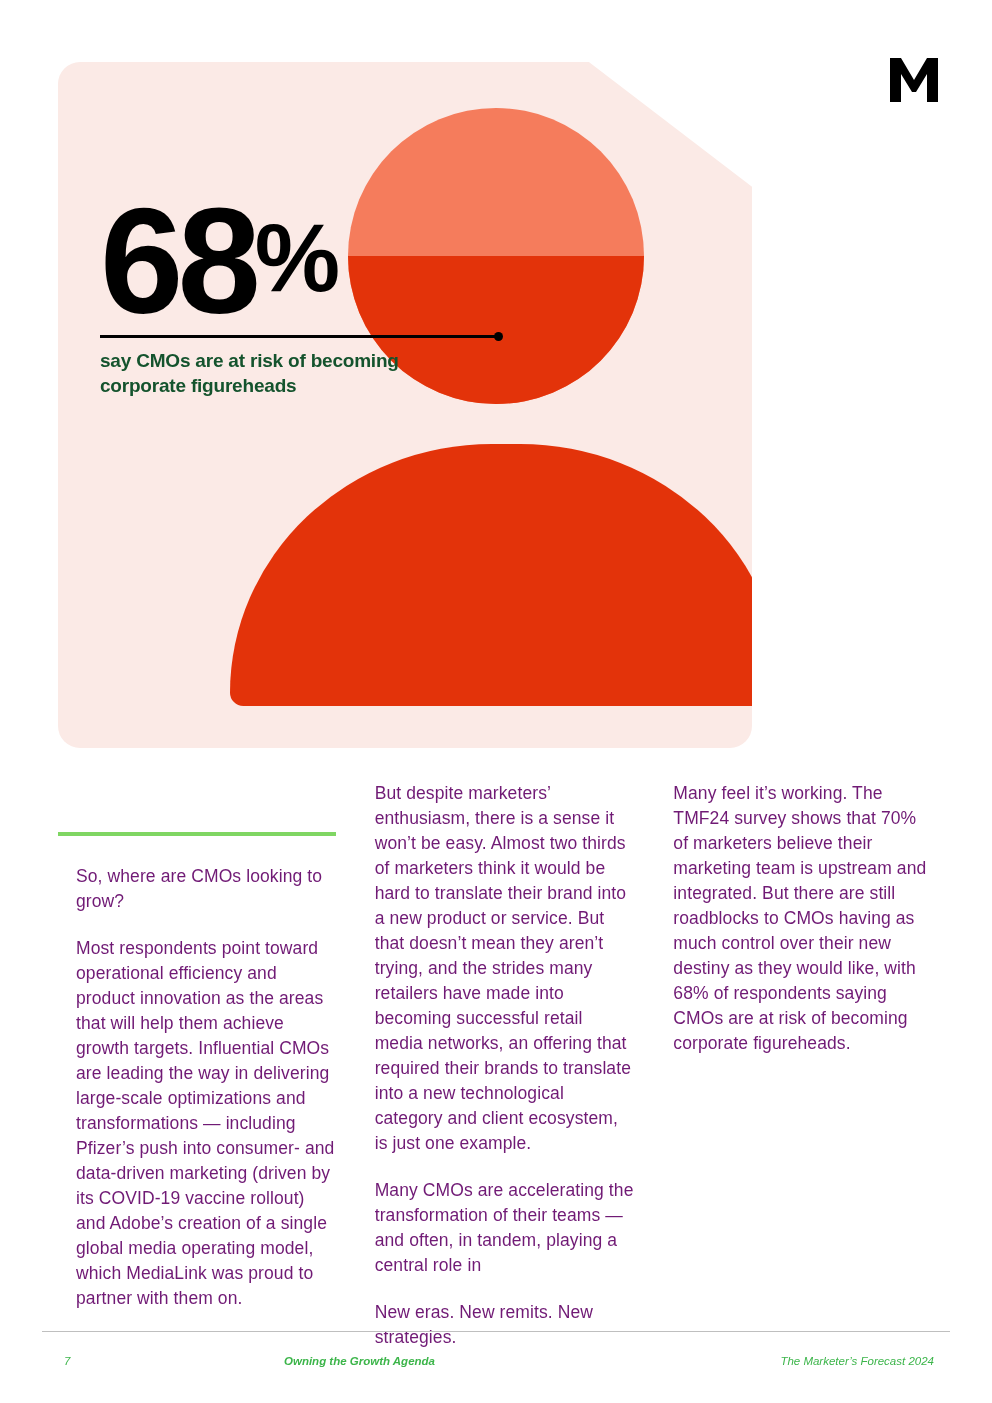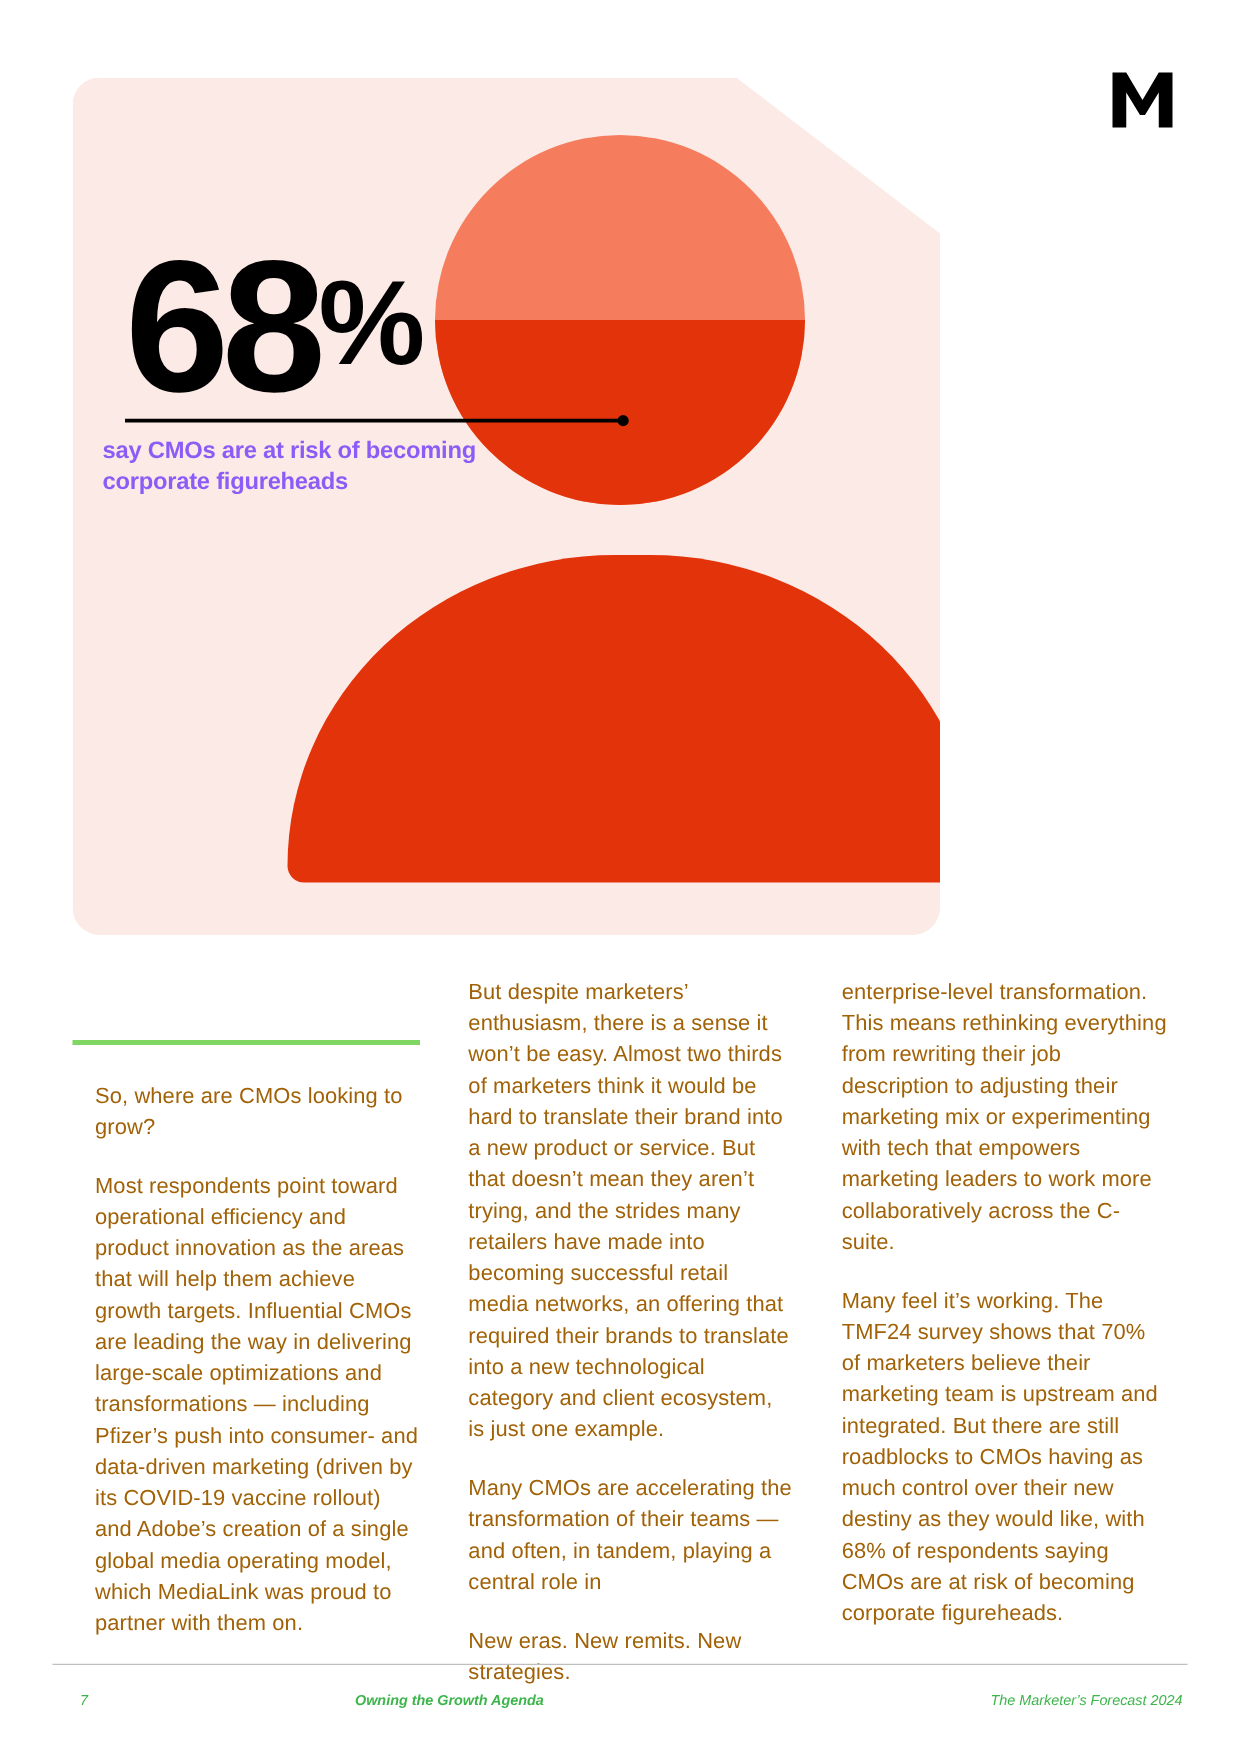--- a/index.html
+++ b/index.html
@@ -113,27 +113,27 @@
     position: absolute;
     right: -3px;
     top: -3px;
     width: 9px;
     height: 9px;
     border-radius: 50%;
     background: #000000;
   }
   .stat-caption {
     position: absolute;
-    left: 24px;
+    left: 42px;
     top: 286px;
     width: 300px;
     font-size: 19px;
     font-weight: 700;
     line-height: 1.32;
-    color: #8b5cf6;
+    color: #14532d;
     letter-spacing: -0.2px;
   }
 
   
   .accent-rule {
     position: absolute;
     left: 58px;
     top: 832px;
     width: 278px;
     height: 4px;
@@ -148,21 +148,21 @@
     gap: 38px;
   }
   .col {
     width: 278px;
   }
   .col-left { padding-top: 83px; margin-left: 18px; }
   .col p {
     margin: 0 0 22px 0;
     font-size: 17.5px;
     line-height: 1.43;
-    color: #a16207;
+    color: #701a75;
     letter-spacing: 0.1px;
   }
   .col p:last-child { margin-bottom: 0; }
 
   
   .footer-rule {
     position: absolute;
     left: 42px;
     top: 1331px;
     width: 908px;
@@ -174,21 +174,21 @@
     left: 42px;
     top: 1355px;
     width: 908px;
     height: 18px;
     font-style: italic;
     font-size: 11.5px;
     color: #3cb54a;
   }
   .footer-page  { position: absolute; left: 22px;  top: 0; }
   .footer-mid   { position: absolute; left: 242px; top: 0; font-weight: bold; }
-  .footer-right { position: absolute; right: 4px;    top: 0; }
+  .footer-right { position: absolute; right: 16px;    top: 0; }
 </style>
 </head>
 <body>
 
 <div class="brand-logo">
   <svg width="56" height="56" viewBox="0 0 56 56" aria-hidden="true">
     <path d="M4 6 L15 6 L28 28 L41 6 L52 6 L52 50 L41 50 L41 22 L30 40 L26 40 L15 22 L15 50 L4 50 Z" fill="#000000"></path>
   </svg>
 </div>
 
@@ -216,21 +216,20 @@
     <p>Most respondents point toward operational efficiency and product innovation as the areas that will help them achieve growth targets. Influential CMOs are leading the way in delivering large-scale optimizations and transformations — including Pfizer’s push into consumer- and data-driven marketing (driven by its COVID-19 vaccine rollout) and Adobe’s creation of a single global media operating model, which MediaLink was proud to partner with them on.</p>
   </div>
 
   <div class="col col-middle">
     <p>But despite marketers’ enthusiasm, there is a sense it won’t be easy. Almost two thirds of marketers think it would be hard to translate their brand into a new product or service. But that doesn’t mean they aren’t trying, and the strides many retailers have made into becoming successful retail media networks, an offering that required their brands to translate into a new technological category and client ecosystem, is just one example.</p>
     <p>Many CMOs are accelerating the transformation of their teams — and often, in tandem, playing a central role in</p>
     <p>New eras. New remits. New strategies.</p>
   </div>
 
   <div class="col col-right">
-    <p>enterprise-level transformation. This means rethinking everything from rewriting their job description to adjusting their marketing mix or experimenting with tech that empowers marketing leaders to work more collaboratively across the C-suite.</p>
     <p>Many feel it’s working. The TMF24 survey shows that 70% of marketers believe their marketing team is upstream and integrated. But there are still roadblocks to CMOs having as much control over their new destiny as they would like, with 68% of respondents saying CMOs are at risk of becoming corporate figureheads.</p>
   </div>
 
 </div>
 
 <div class="footer-rule"></div>
 <div class="footer">
   <span class="footer-page">7</span>
   <span class="footer-mid">Owning the Growth Agenda</span>
   <span class="footer-right">The Marketer’s Forecast 2024</span>

